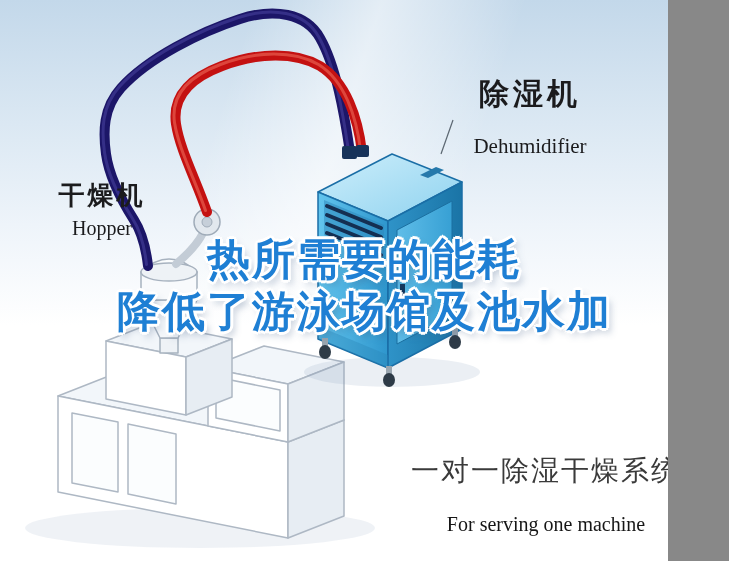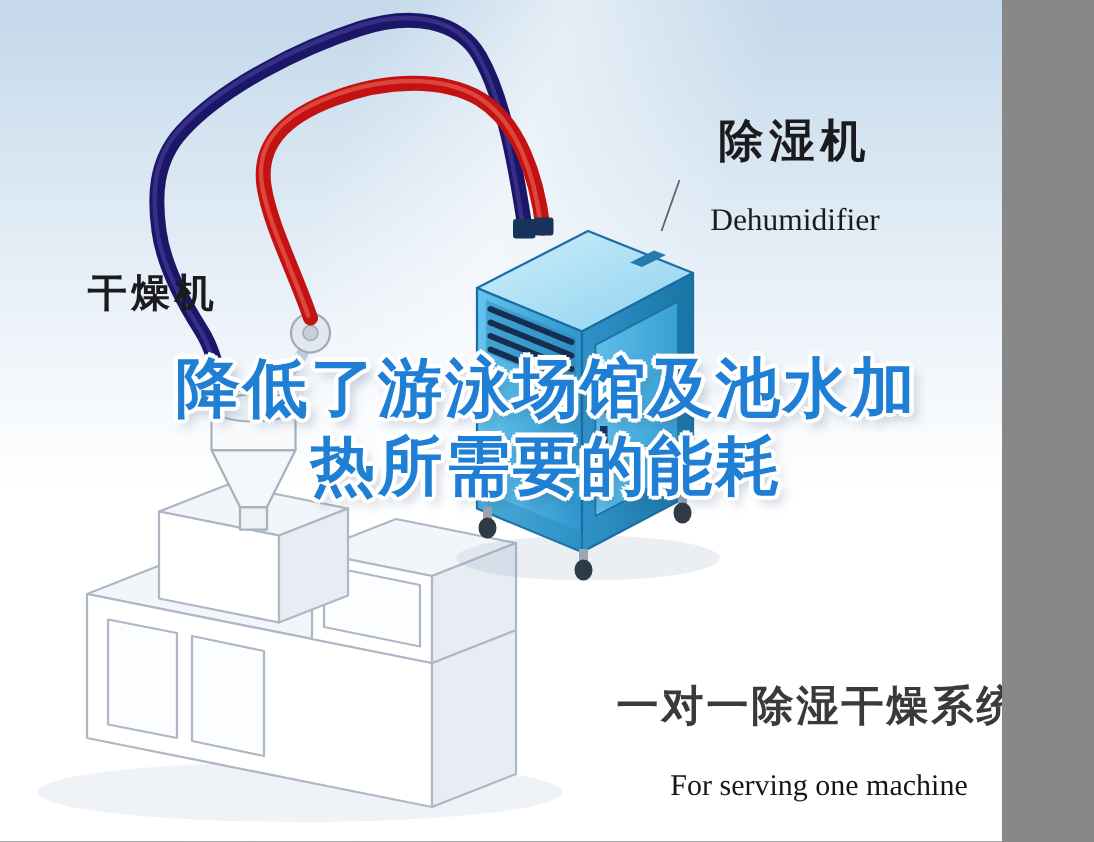--- a/index.html
+++ b/index.html
@@ -28,21 +28,21 @@
   .headline{
     position:absolute;left:0;top:233px;width:729px;
     text-align:center;font-weight:bold;font-size:43px;line-height:52px;
     letter-spacing:2px;color:var(--headline-text,#1e7fd4);
     text-shadow:
       3px 0 0 #fff,-3px 0 0 #fff,0 3px 0 #fff,0 -3px 0 #fff,
       2px 2px 0 #fff,-2px 2px 0 #fff,2px -2px 0 #fff,-2px -2px 0 #fff,
       4px 5px 7px rgba(60,90,130,0.35);
   }
   .caption{position:absolute;left:396px;top:452px;width:300px;text-align:center;}
-  .caption .cn{font-size:28px;font-weight:bold;letter-spacing:2px;color:var(--caption-text,#3a3a3a);}
+  .caption .cn{font-size:28px;font-weight:normal;letter-spacing:2px;color:var(--caption-text,#3a3a3a);}
   .caption .en{font-family:"Liberation Serif","DejaVu Serif",serif;font-size:20px;margin-top:23px;color:#161616;}
   .pipe-red{stroke:var(--pipe-red,#c41111);}
   .pipe-red-hl{stroke:var(--pipe-red-highlight,#ef6a5a);}
   .pipe-navy{stroke:var(--pipe-navy,#1c1668);}
   .pipe-navy-hl{stroke:var(--pipe-navy-highlight,#4a46a0);}
 </style>
 </head>
 <body>
 
 <div class="stage">
@@ -143,24 +143,25 @@
     </g>
   </svg>
 
   <div class="label label-dehumidifier">
     <div class="cn">除湿机</div>
     <div class="en">Dehumidifier</div>
   </div>
 
   <div class="label label-hopper">
     <div class="cn">干燥机</div>
+    <div class="en">Hopper</div>
   </div>
 
   <div class="headline">
+    <div>热所需要的能耗</div>
     <div>降低了游泳场馆及池水加</div>
-    <div>热所需要的能耗</div>
   </div>
 
   <div class="caption">
     <div class="cn">一对一除湿干燥系统</div>
     <div class="en">For serving one machine</div>
   </div>
 </div>
 
 </body></html>

